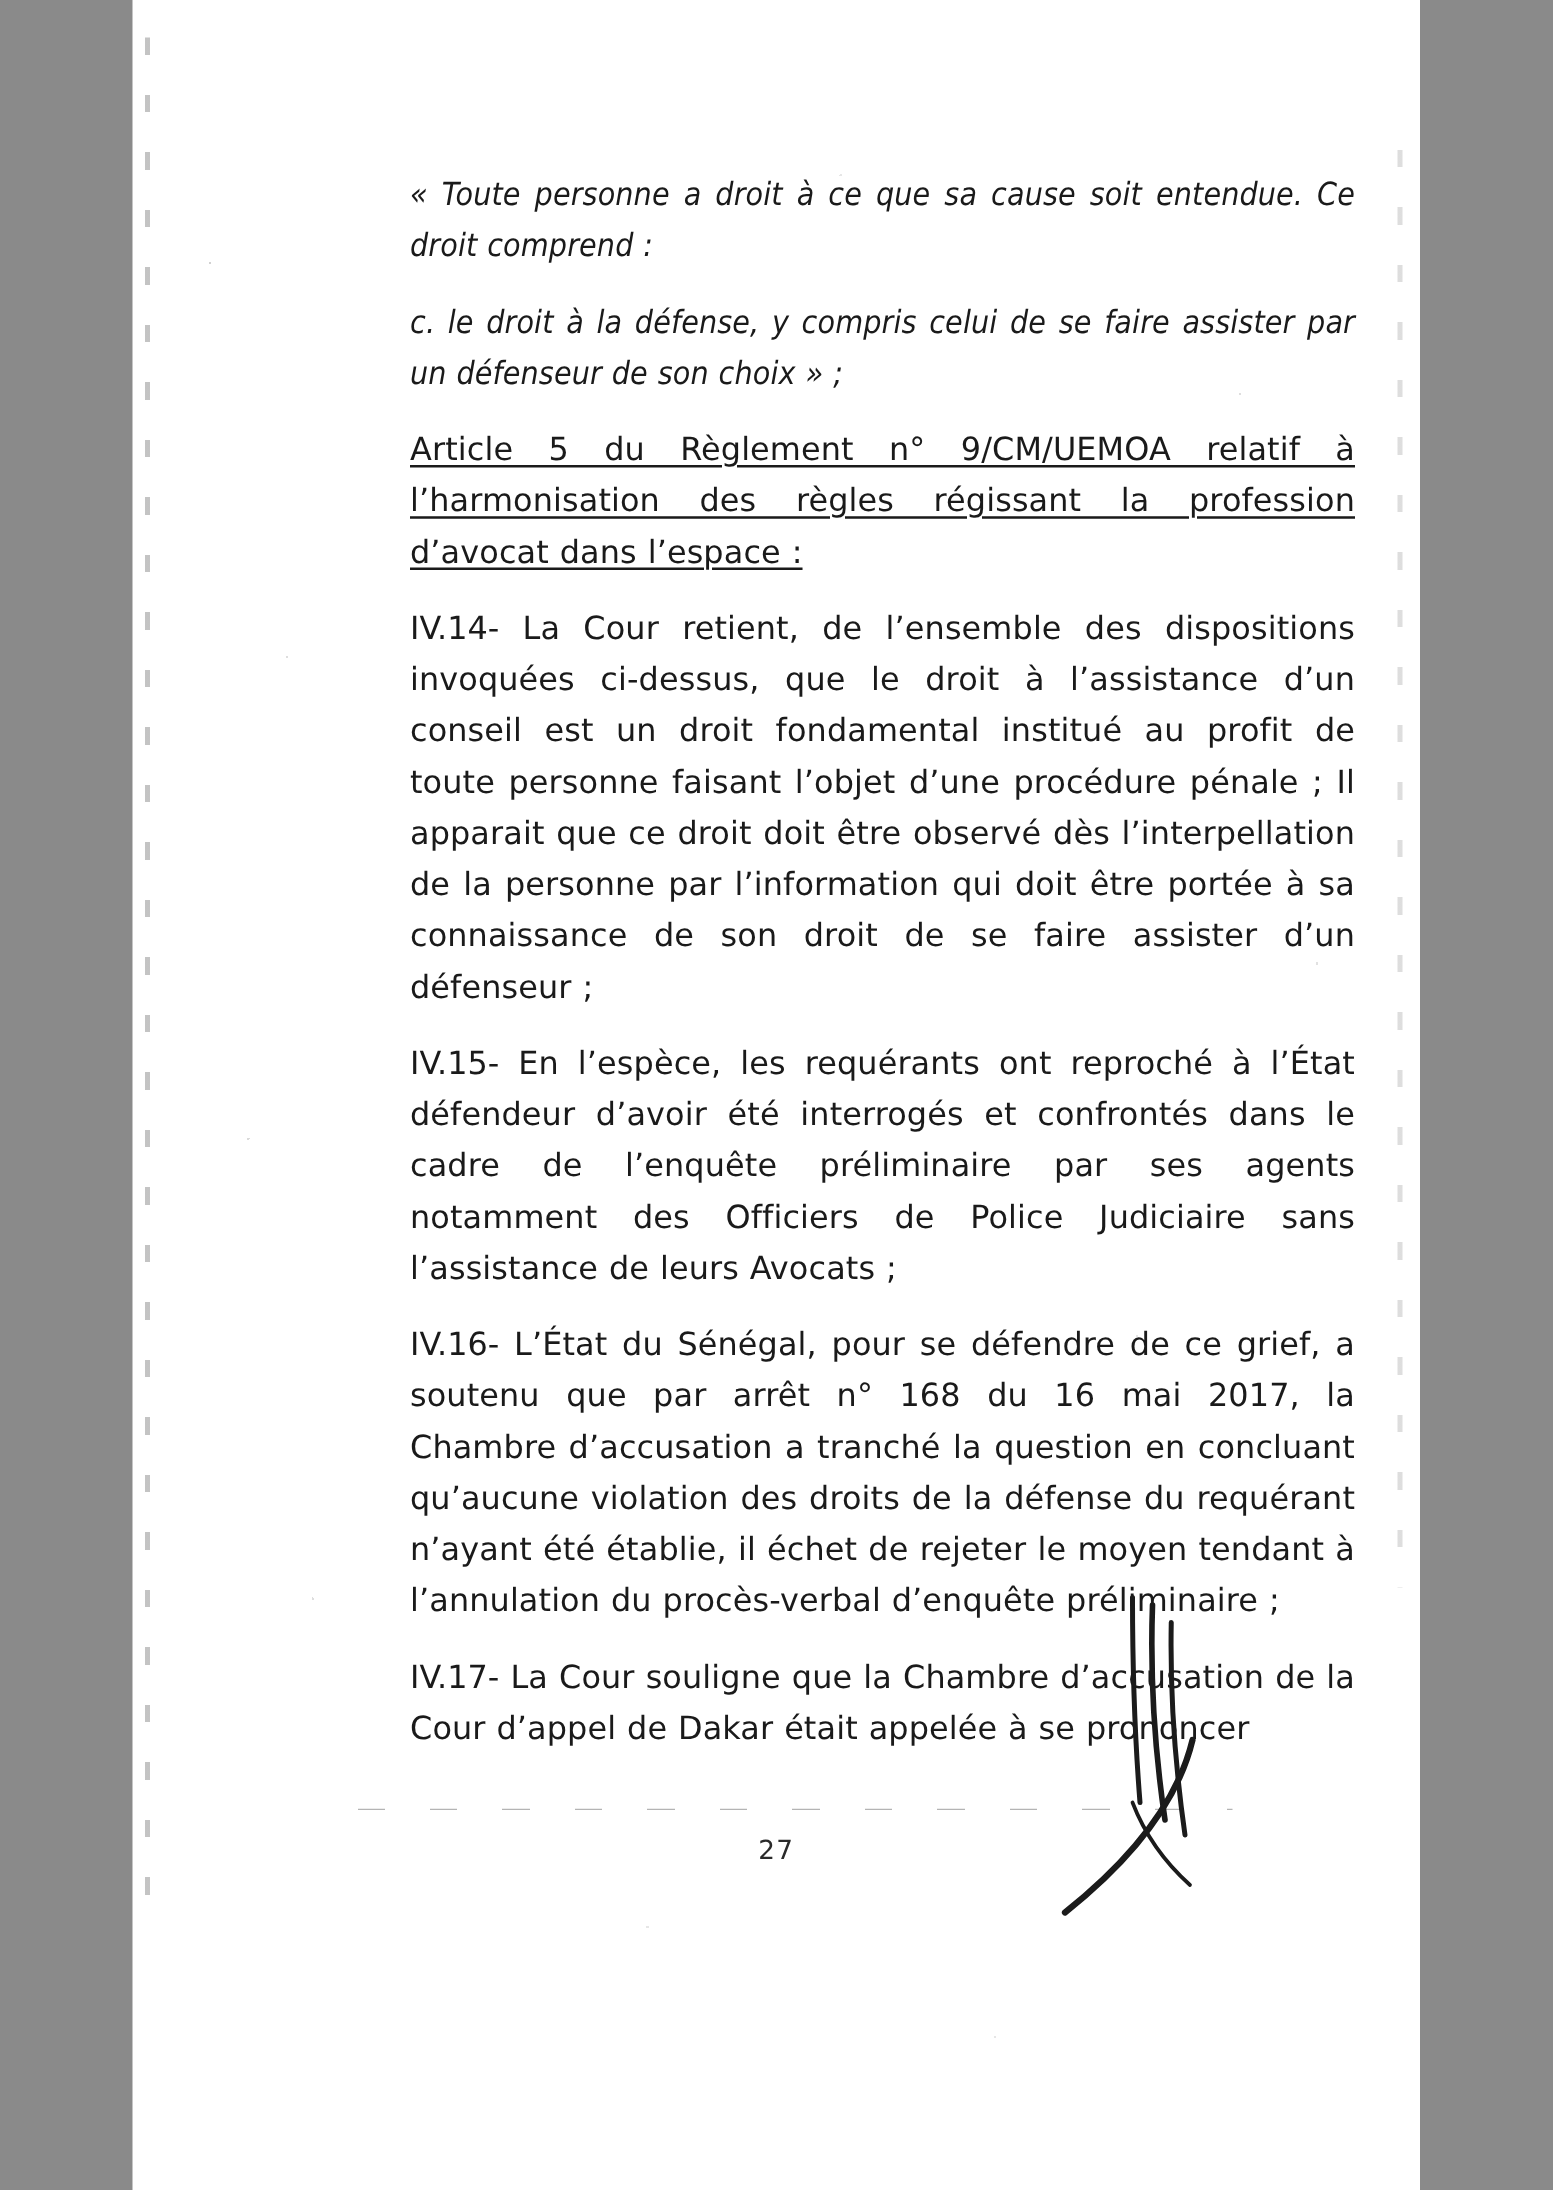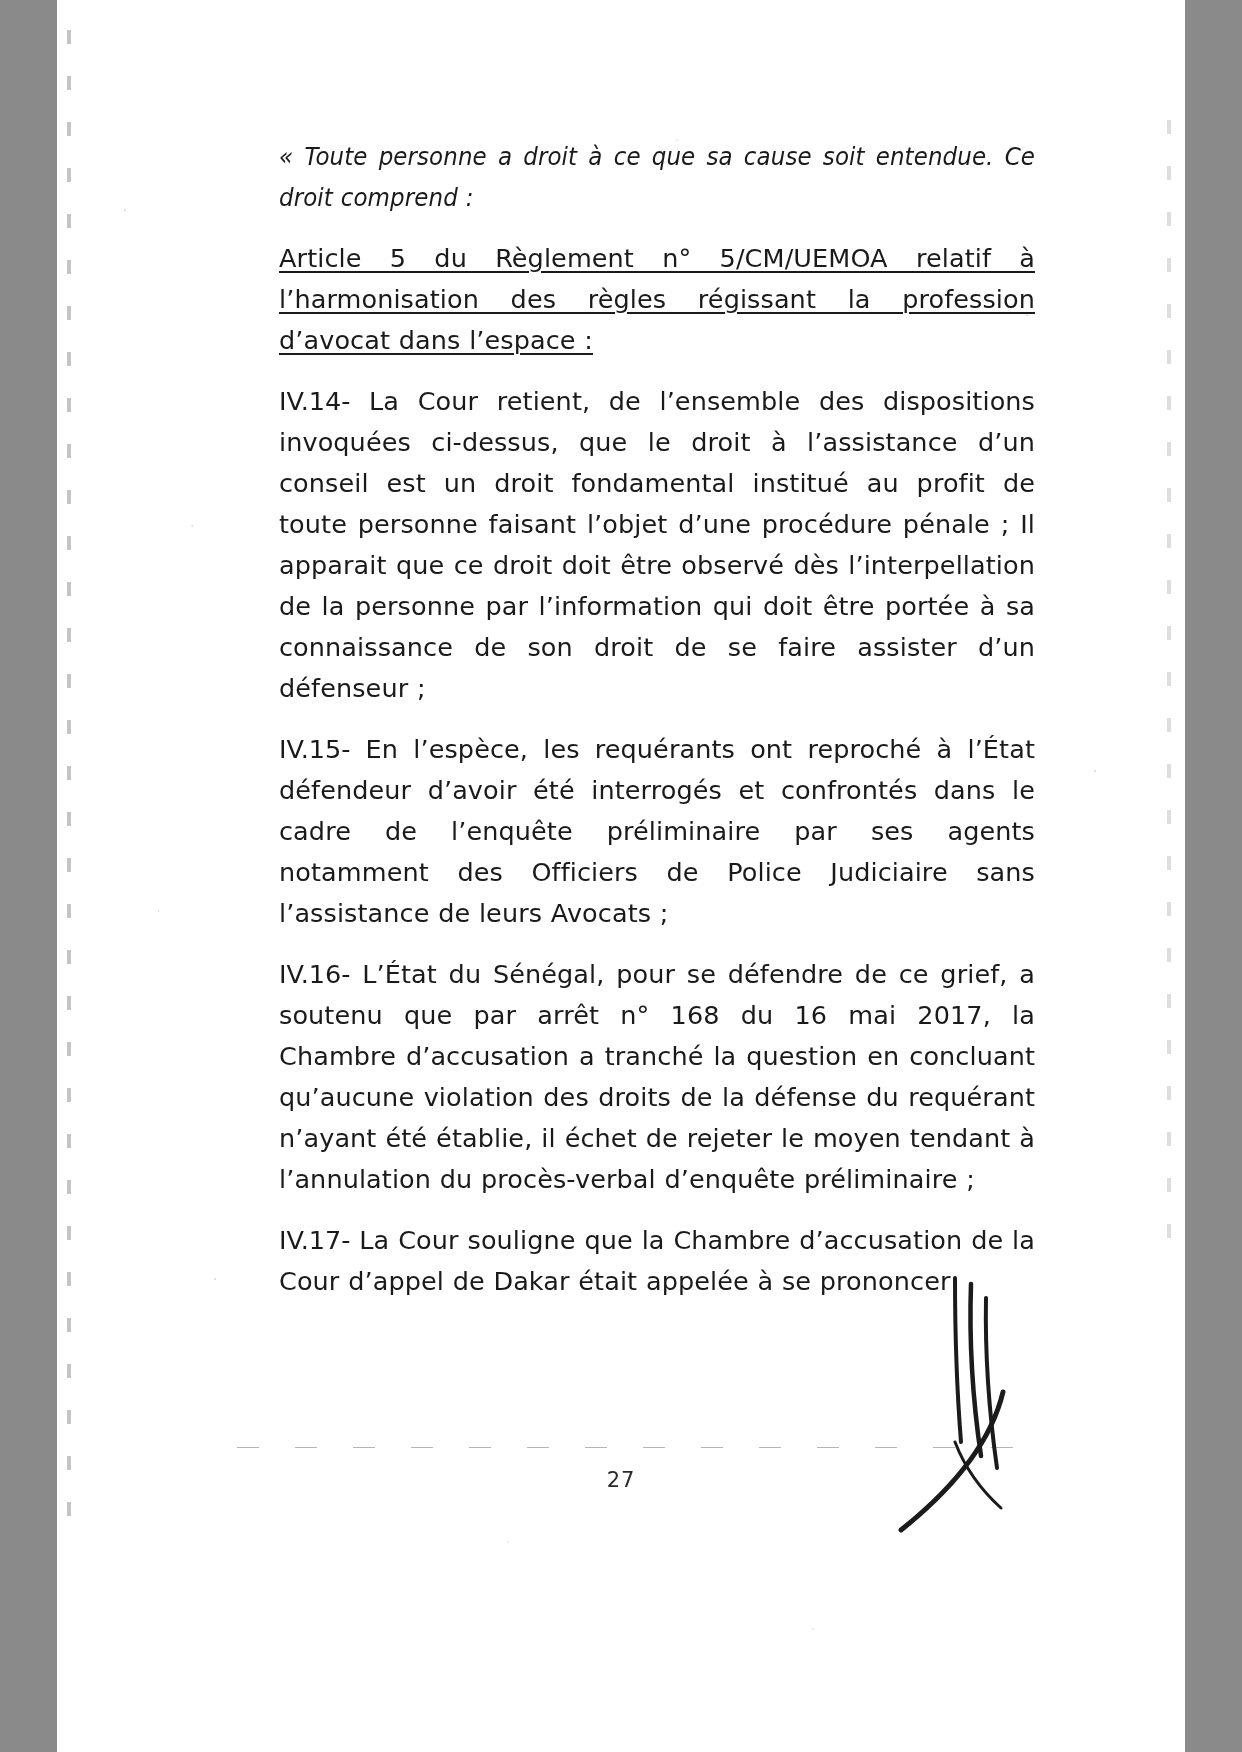--- a/index.html
+++ b/index.html
@@ -2,21 +2,21 @@
 <html><head>
 <meta charset="utf-8">
 <style>
   html, body {
     margin: 0;
     padding: 0;
     background: #8a8a8a;
   }
   .page {
     position: relative;
-    width: 1128px;
+    width: 1030px;
     height: 1752px;
     margin: 0 auto;
     background: #ffffff;
     overflow: hidden;
     font-family: "DejaVu Sans", sans-serif;
     color: #1a1a1a;
   }
 
   
   .scan-noise {
@@ -144,22 +144,23 @@
 <div class="page">
 
   <div class="scan-noise"></div>
   <div class="edge-dashes"></div>
   <div class="edge-dashes right"></div>
 
   <div class="content">
 
     <p class="para quote quote-tight">« Toute personne a droit à ce que sa cause soit entendue. Ce droit comprend :</p>
 
+    <p class="para quote">c. le droit à la défense, y compris celui de se faire assister par un défenseur de son choix » ;</p>
 
-    <p class="para heading-underline">Article 5 du Règlement n° 5/CM/UEMOA relatif à l’harmonisation des règles régissant la profession d’avocat dans l’espace :</p>
+    <p class="para heading-underline">Article 5 du Règlement n° 9/CM/UEMOA relatif à l’harmonisation des règles régissant la profession d’avocat dans l’espace :</p>
 
 
     <p class="para">
       <span class="ref">IV.14-</span><span> La Cour retient, de l’ensemble des dispositions invoquées ci-dessus, que le droit à l’assistance d’un conseil est un droit fondamental institué au profit de toute personne faisant l’objet d’une procédure pénale ; Il apparait que ce droit doit être observé dès l’interpellation de la personne par l’information qui doit être portée à sa connaissance de son droit de se faire assister d’un défenseur ;</span>
     </p>
 
     <p class="para">
       <span class="ref">IV.15-</span><span> En l’espèce, les requérants ont reproché à l’État défendeur d’avoir été interrogés et confrontés dans le cadre de l’enquête préliminaire par ses agents notamment des   Officiers de Police Judiciaire sans l’assistance de leurs Avocats ;</span>
     </p>
 

